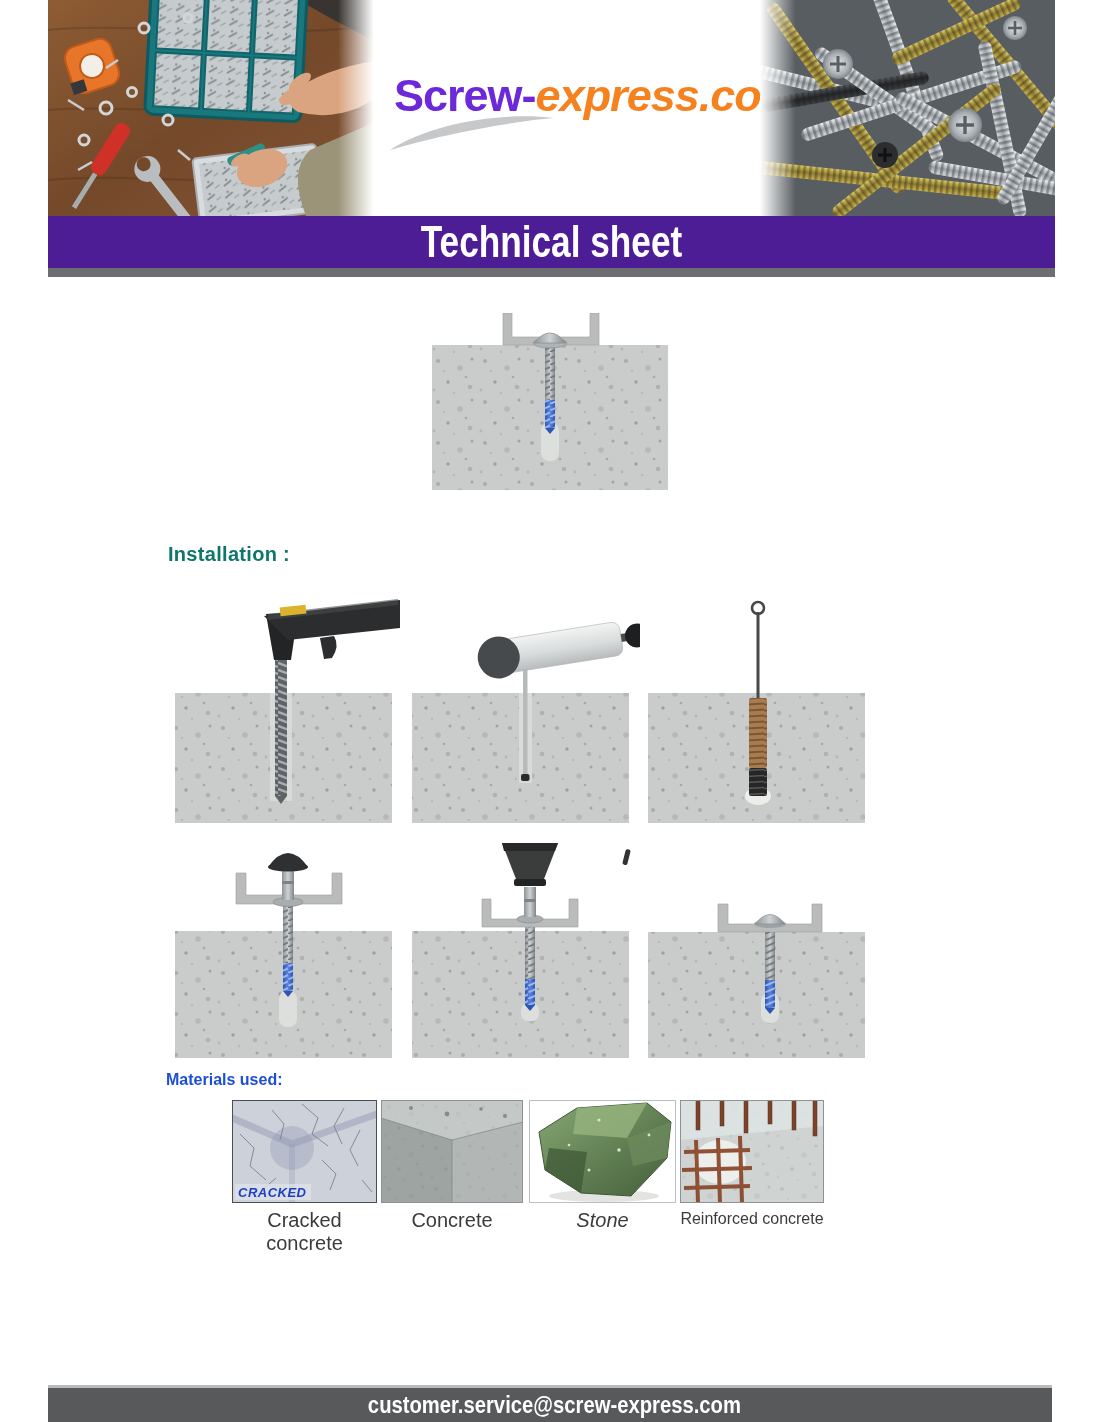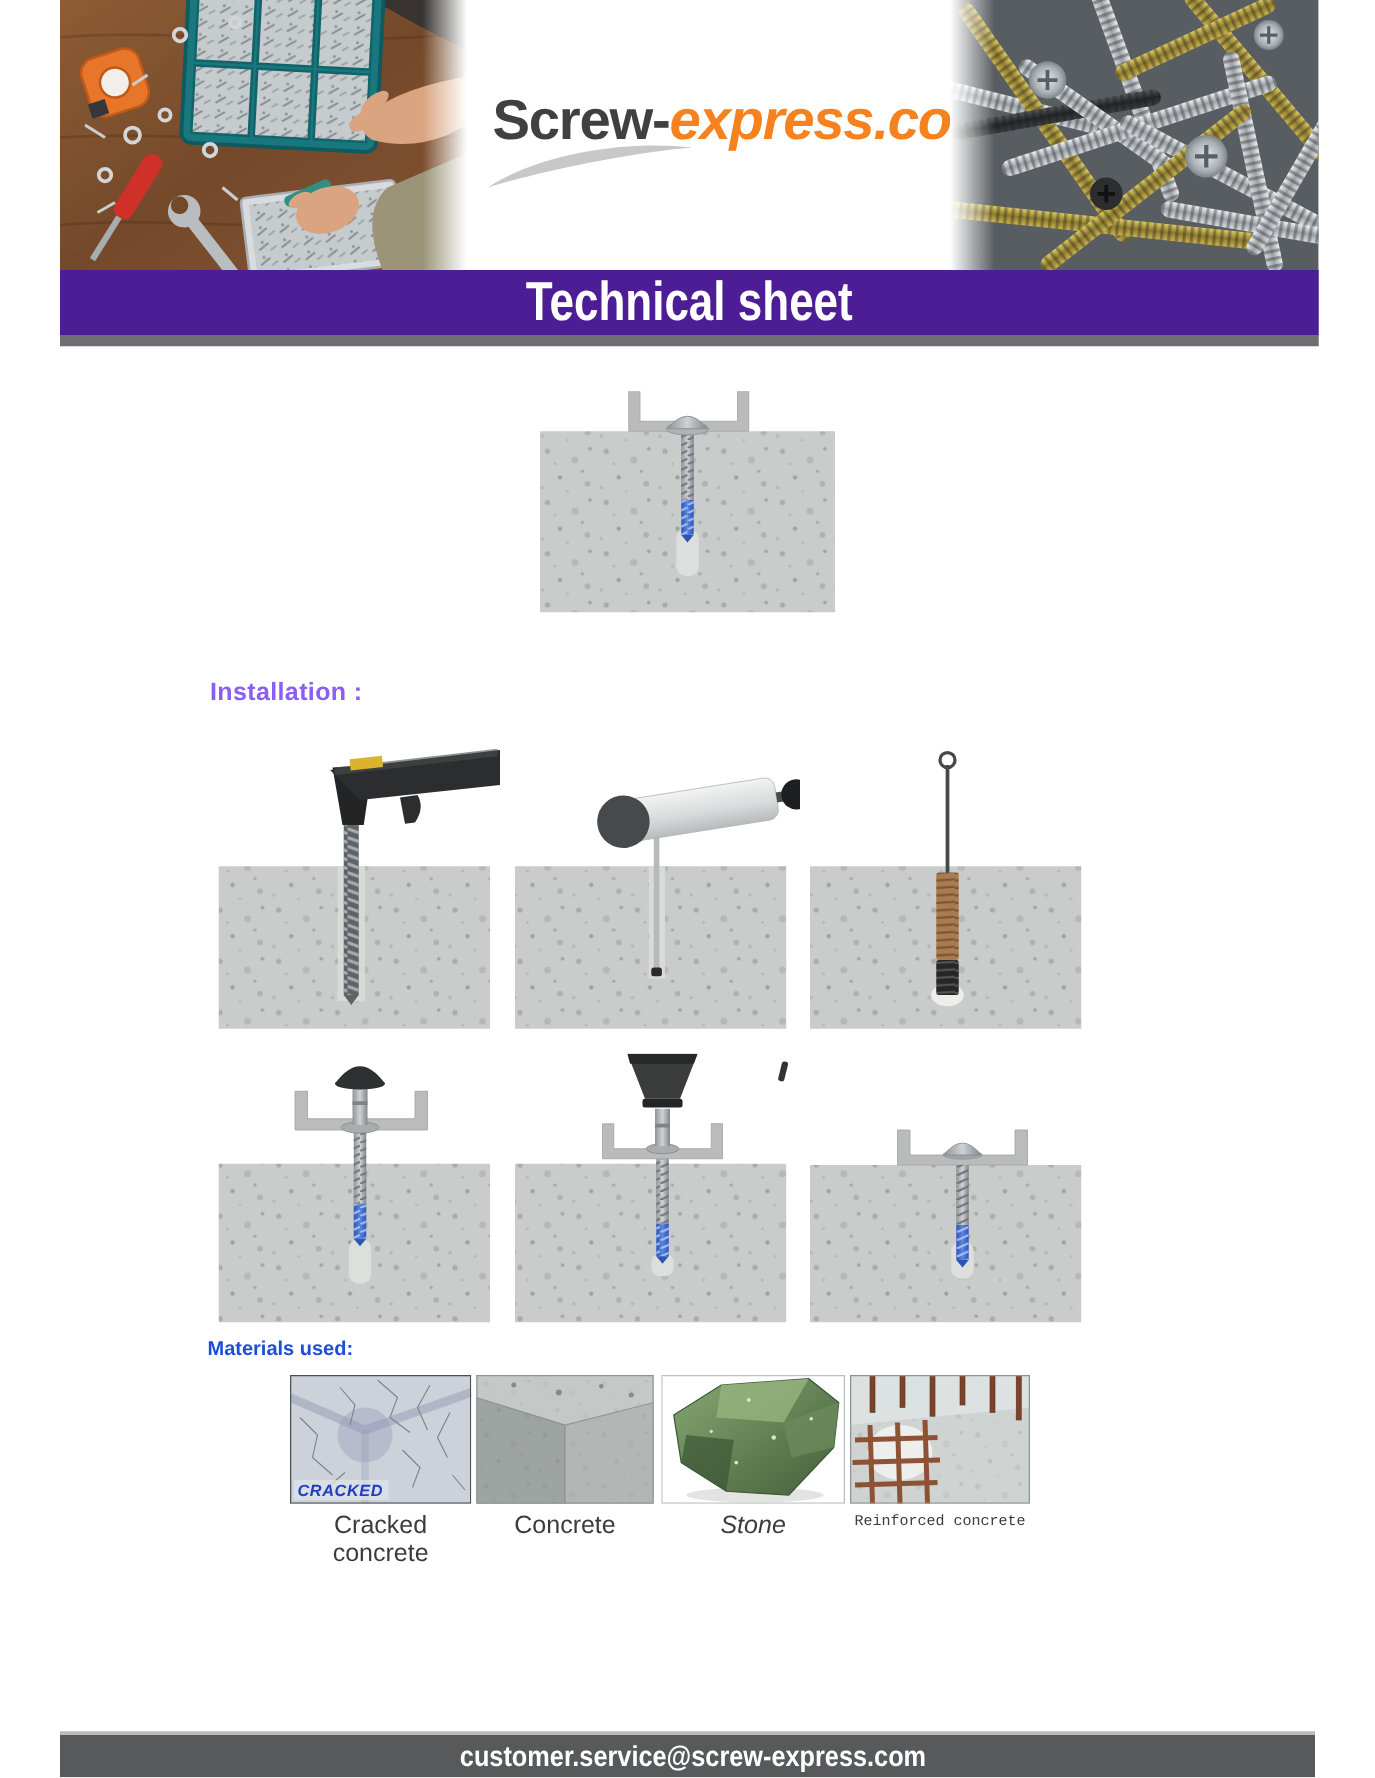--- a/index.html
+++ b/index.html
@@ -6,33 +6,33 @@
   .page{position:relative;width:1100px;height:1422px;background:#ffffff;overflow:hidden;
         font-family:"Liberation Sans",sans-serif;}
   .abs{position:absolute;}
   
   .photo{position:absolute;top:0;height:216px;overflow:hidden;}
   .fade{position:absolute;top:0;width:42px;height:216px;pointer-events:none;}
   .fadeL{left:338px;background:linear-gradient(to right,rgba(255,255,255,0),#ffffff 85%);}
   .fadeR{left:760px;background:linear-gradient(to right,#ffffff,rgba(255,255,255,0) 85%);}
   .logo-zone{position:absolute;left:380px;top:0;width:380px;height:216px;background:#ffffff;}
   .logo-text{position:absolute;left:14px;top:70px;font-size:45px;font-weight:bold;letter-spacing:-1px;white-space:nowrap;}
-  .logo-prefix{color:#404040;}
+  .logo-prefix{color:#6d28d9;}
   .logo-suffix{color:#f5821f;font-style:italic;}
   .banner{position:absolute;left:48px;top:216px;width:1007px;height:52px;background:#4c1d95;text-align:center;}
   .banner-text{display:inline-block;transform:scaleX(0.8);font-size:44px;font-weight:bold;color:#ffffff;
                line-height:52px;letter-spacing:0px;white-space:nowrap;}
   .banner-underline{position:absolute;left:48px;top:268px;width:1007px;height:9px;background:#6d6e71;}
   
   .sec-title{position:absolute;font-weight:bold;white-space:nowrap;}
-  .installation-title{left:168px;top:543px;font-size:20px;color:#8b5cf6;letter-spacing:0.3px;}
+  .installation-title{left:168px;top:543px;font-size:20px;color:#0f766e;letter-spacing:0.3px;}
   .materials-title{left:166px;top:1071px;font-size:16px;color:#1d4ed8;}
   
   .cap{position:absolute;top:1209px;text-align:center;font-size:20px;color:#3b3b3b;}
-  .cap4{font-size:12px;top:1210px;font-family:Liberation Mono, monospace;}
+  .cap4{font-size:16px;top:1210px;}
   
   .footer-strip{position:absolute;left:48px;top:1385px;width:1004px;height:3px;background:#b9babc;}
   .footer-bar{position:absolute;left:48px;top:1388px;width:1004px;height:34px;background:#58595b;text-align:center;}
   .footer-email{display:inline-block;transform:scaleX(0.88);transform-origin:right center;font-size:23px;
                 font-weight:bold;color:#ffffff;line-height:34px;margin-right:42px;white-space:nowrap;}
   svg{display:block;}
 </style>
 </head>
 <body>
 

